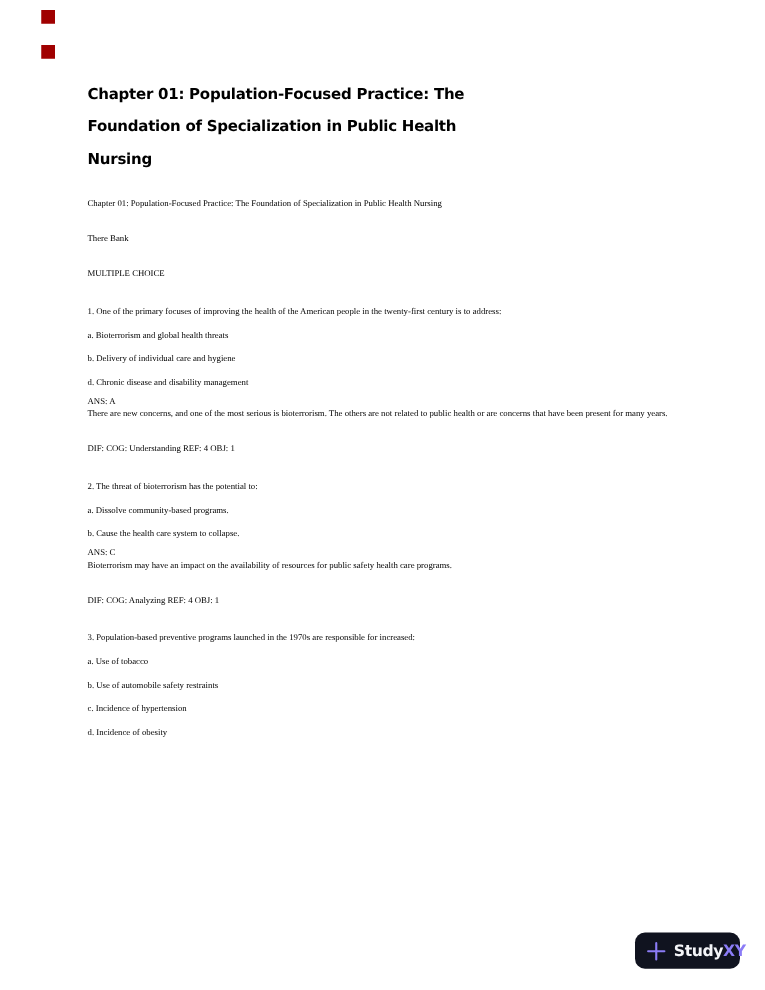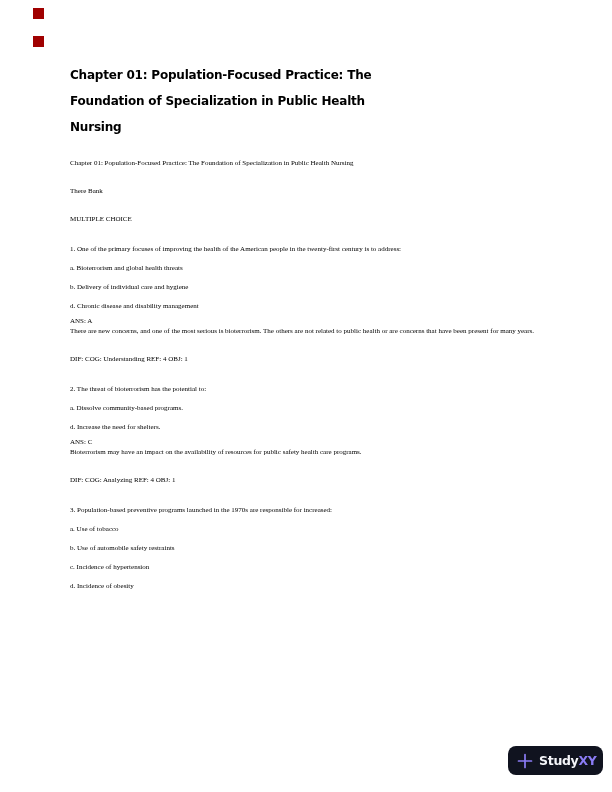--- a/index.html
+++ b/index.html
@@ -23,21 +23,21 @@
   .meta{margin-top:18px;}
   .meta.first{margin-top:15px;}
   .stem{margin-top:20px;}
   .option{margin-top:9px;}
   .ans{margin-top:5px;}
   .rationale{margin-top:0;}
   .dif{margin-top:18px;}
 
   
   .logo{
-    position:absolute;left:508px;top:746px;width:95px;height:29px;
+    position:absolute;left:508px;top:746px;width:84px;height:29px;
     border-radius:8px;background:var(--logo-bg,#10131f);
     display:flex;align-items:center;padding:0 0 0 9px;box-sizing:border-box;
     font-family:"DejaVu Sans","Liberation Sans",sans-serif;cursor:pointer;
   }
   .logo .plus{display:flex;align-items:center;}
   .logo .word{
     font-size:12.5px;font-weight:bold;color:var(--logo-text,#f4f5f9);
     margin-left:6px;letter-spacing:-0.3px;white-space:nowrap;
   }
   .logo .xy{color:var(--accent-purple,#8b7cf6);}
@@ -62,21 +62,21 @@
     <div>
         <p class="line stem">1. One of the primary focuses of improving the health of the American people in the twenty-first century is to address:</p>
         <p class="line option">a. Bioterrorism and global health threats</p>
         <p class="line option">b. Delivery of individual care and hygiene</p>
         <p class="line option">d. Chronic disease and disability management</p>
         <p class="line ans">ANS: A</p>
         <p class="line rationale">There are new concerns, and one of the most serious is bioterrorism. The others are not related to public health or are concerns that have been present for many years.</p>
         <p class="line dif">DIF: COG: Understanding REF: 4 OBJ: 1</p>
         <p class="line stem">2. The threat of bioterrorism has the potential to:</p>
         <p class="line option">a. Dissolve community-based programs.</p>
-        <p class="line option">d. Increase the need for shelters.</p>
+        <p class="line option">b. Cause the health care system to collapse.</p>
         <p class="line ans">ANS: C</p>
         <p class="line rationale">Bioterrorism may have an impact on the availability of resources for public safety health care programs.</p>
         <p class="line dif">DIF: COG: Analyzing REF: 4 OBJ: 1</p>
         <p class="line stem">3. Population-based preventive programs launched in the 1970s are responsible for increased:</p>
         <p class="line option">a. Use of tobacco</p>
         <p class="line option">b. Use of automobile safety restraints</p>
         <p class="line option">c. Incidence of hypertension</p>
         <p class="line option">d. Incidence of obesity</p>
       </div>
   </div>

